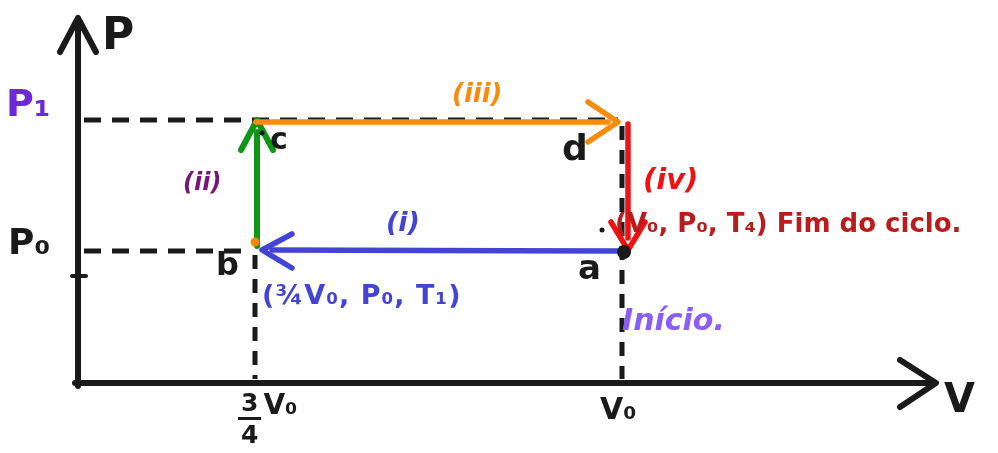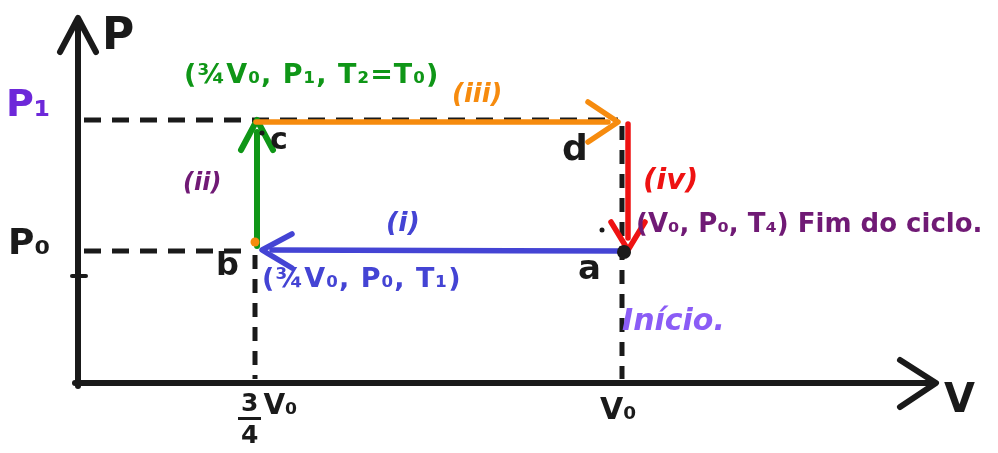--- a/index.html
+++ b/index.html
@@ -108,23 +108,22 @@
     </span>
     <span class="unit">V₀</span>
   </div>
   <div class="lbl" style="left: 600px; top: 394px; font-size: 30px; color: rgb(26, 26, 26);">V₀</div>
 
   <div class="lbl" style="left: 578px; top: 250px; font-size: 34px; color: rgb(26, 26, 26);">a</div>
   <div class="lbl" style="left: 216px; top: 248px; font-size: 32px; color: rgb(26, 26, 26);">b</div>
   <div class="lbl" style="left: 270px; top: 124px; font-size: 30px; color: rgb(26, 26, 26);">c</div>
   <div class="lbl" style="left: 562px; top: 130px; font-size: 36px; color: rgb(26, 26, 26);">d</div>
 
-  <div class="lbl" style="left: 184px; top: 60px; font-size: 27px; letter-spacing: 1px; color: rgb(15, 150, 23);">(¾V₀, P₁, T₂=T₀)</div>
-  <div class="lbl" style="left: 636px; top: 210px; font-size: 26px; color: #701a75; text-align: center;">(V₀, P₀, T₄) Fim do ciclo.</div>
-  <div class="lbl" style="left: 262px; top: 264px; font-size: 27px; letter-spacing: 1px; color: rgb(68, 68, 212);">(¾V₀, P₀, T₁)</div>
+  <div class="lbl" style="left: 615px; top: 210px; font-size: 26px; color: #b91c1c; text-align: center;">(V₀, P₀, T₄) Fim do ciclo.</div>
+  <div class="lbl" style="left: 262px; top: 281px; font-size: 27px; letter-spacing: 1px; color: rgb(68, 68, 212);">(¾V₀, P₀, T₁)</div>
   <div class="lbl it" style="left: 622px; top: 305px; font-size: 30px; color: #8b5cf6;">Início.</div>
 
   <div class="lbl it" style="left: 386px; top: 208px; font-size: 27px; color: rgb(68, 68, 212);">(i)</div>
   <div class="lbl it" style="left: 183px; top: 170px; font-size: 24px; color: #701a75;">(ii)</div>
   <div class="lbl it" style="left: 452px; top: 80px; font-size: 26px; color: rgb(246, 139, 14);">(iii)</div>
   <div class="lbl it" style="left: 643px; top: 165px; font-size: 29px; color: rgb(238, 18, 18);">(iv)</div>
 
 </div>
 
 </body></html>

